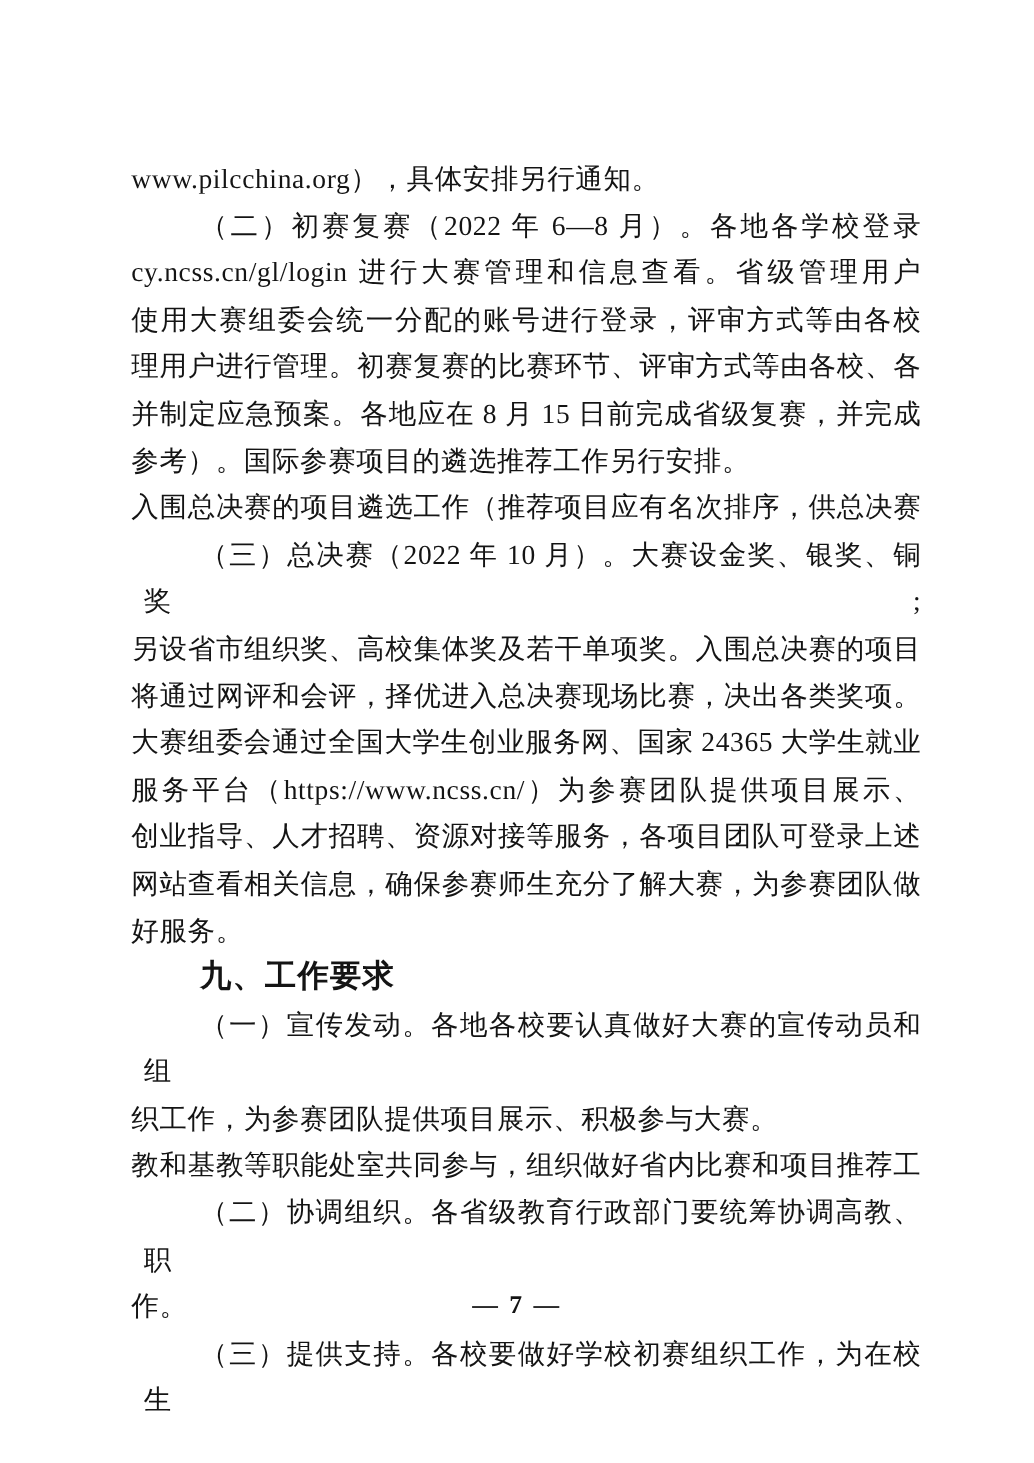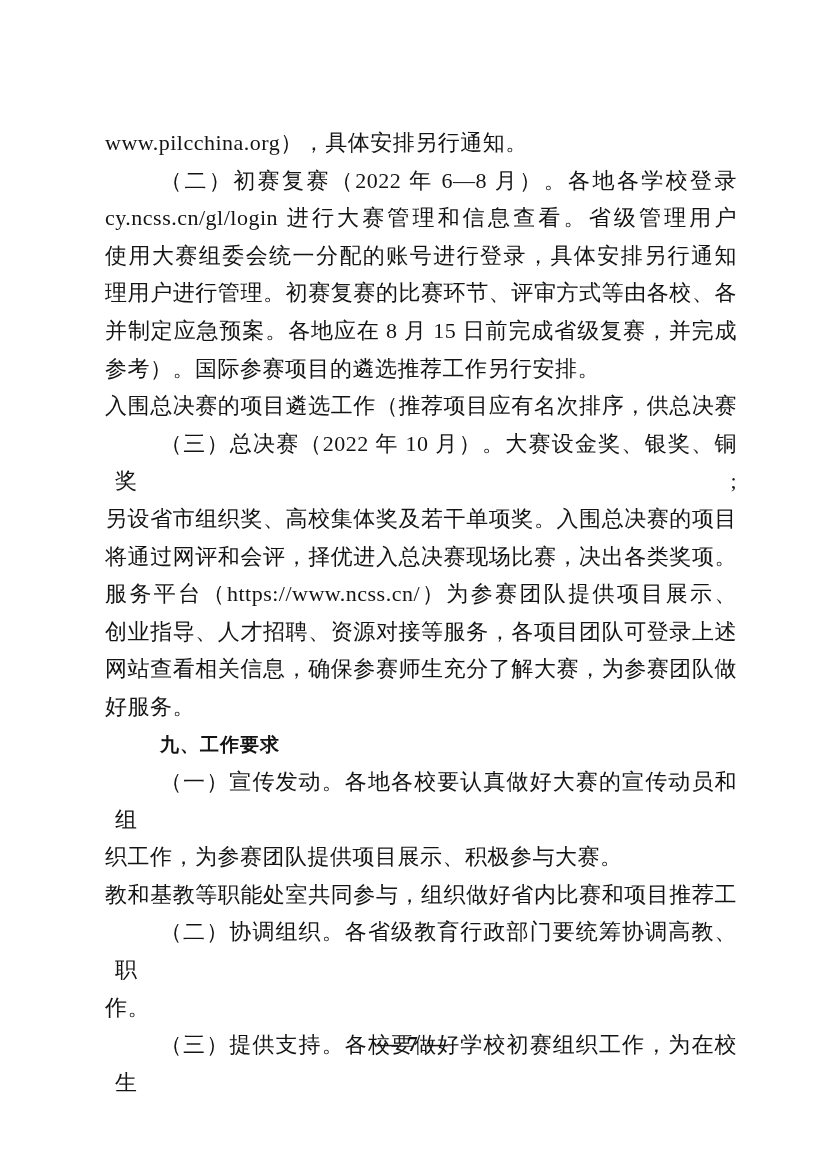--- a/index.html
+++ b/index.html
@@ -28,21 +28,21 @@
     text-align: left;
   }
   .j {
     text-align: justify;
     text-align-last: justify;
   }
   .ind { text-indent: 45px; margin-left: 10px; }
   .head {
     font-family: "Liberation Sans", "DejaVu Sans", sans-serif;
     font-weight: 700;
-    font-size: 19px;
+    font-size: 25px;
     letter-spacing: 1px;
   }
   .footer {
     position: absolute;
     left: 0; right: 0;
     top: 1027px;
     height: 34px;
     line-height: 34px;
     text-align: center;
     font-size: 20.5px;
@@ -52,28 +52,29 @@
   }
 </style>
 </head>
 <body style="color: rgb(20, 20, 20); background: rgb(255, 255, 255);">
 
 <div class="page">
   <div class="content">
     <div class="ln">www.pilcchina.org），具体安排另行通知。</div>
     <div class="ln ind j">（二）初赛复赛（2022 年 6—8 月）。各地各学校登录</div>
     <div class="ln j">cy.ncss.cn/gl/login 进行大赛管理和信息查看。省级管理用户</div>
-    <div class="ln j">使用大赛组委会统一分配的账号进行登录，具体安排另行通知</div>
+    <div class="ln j">使用大赛组委会统一分配的账号进行登录，评审方式等由各校</div>
     <div class="ln j">理用户进行管理。初赛复赛的比赛环节、评审方式等由各校、各</div>
     <div class="ln j">并制定应急预案。各地应在 8 月 15 日前完成省级复赛，并完成</div>
     <div class="ln">参考）。国际参赛项目的遴选推荐工作另行安排。</div>
     <div class="ln j">入围总决赛的项目遴选工作（推荐项目应有名次排序，供总决赛</div>
     <div class="ln ind j">（三）总决赛（2022 年 10 月）。大赛设金奖、银奖、铜奖;</div>
     <div class="ln j">另设省市组织奖、高校集体奖及若干单项奖。入围总决赛的项目</div>
     <div class="ln j">将通过网评和会评，择优进入总决赛现场比赛，决出各类奖项。</div>
+    <div class="ln j">大赛组委会通过全国大学生创业服务网、国家 24365 大学生就业</div>
     <div class="ln j">服务平台（https://www.ncss.cn/）为参赛团队提供项目展示、</div>
     <div class="ln j">创业指导、人才招聘、资源对接等服务，各项目团队可登录上述</div>
     <div class="ln j">网站查看相关信息，确保参赛师生充分了解大赛，为参赛团队做</div>
     <div class="ln">好服务。</div>
     <div class="ln ind head">九、工作要求</div>
     <div class="ln ind j">（一）宣传发动。各地各校要认真做好大赛的宣传动员和组</div>
     <div class="ln">织工作，为参赛团队提供项目展示、积极参与大赛。</div>
     <div class="ln j">教和基教等职能处室共同参与，组织做好省内比赛和项目推荐工</div>
     <div class="ln ind j">（二）协调组织。各省级教育行政部门要统筹协调高教、职</div>
     <div class="ln">作。</div>

